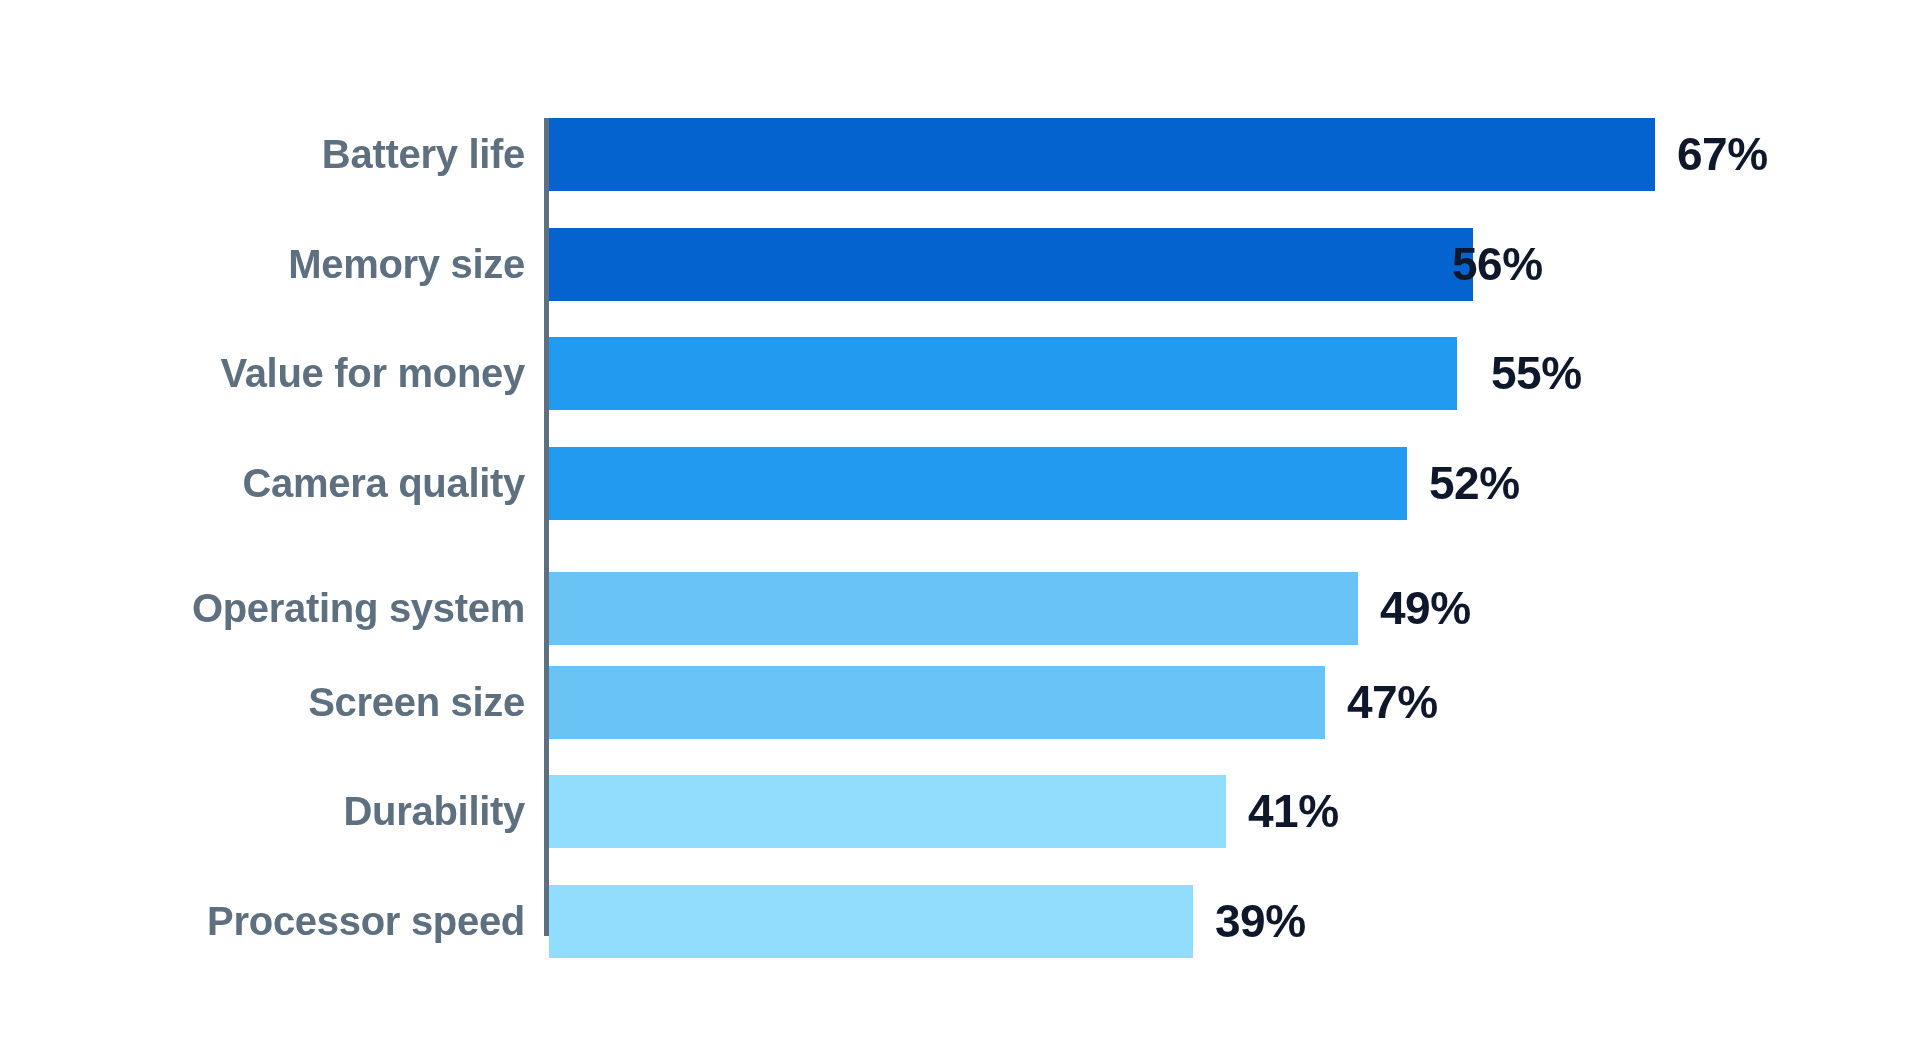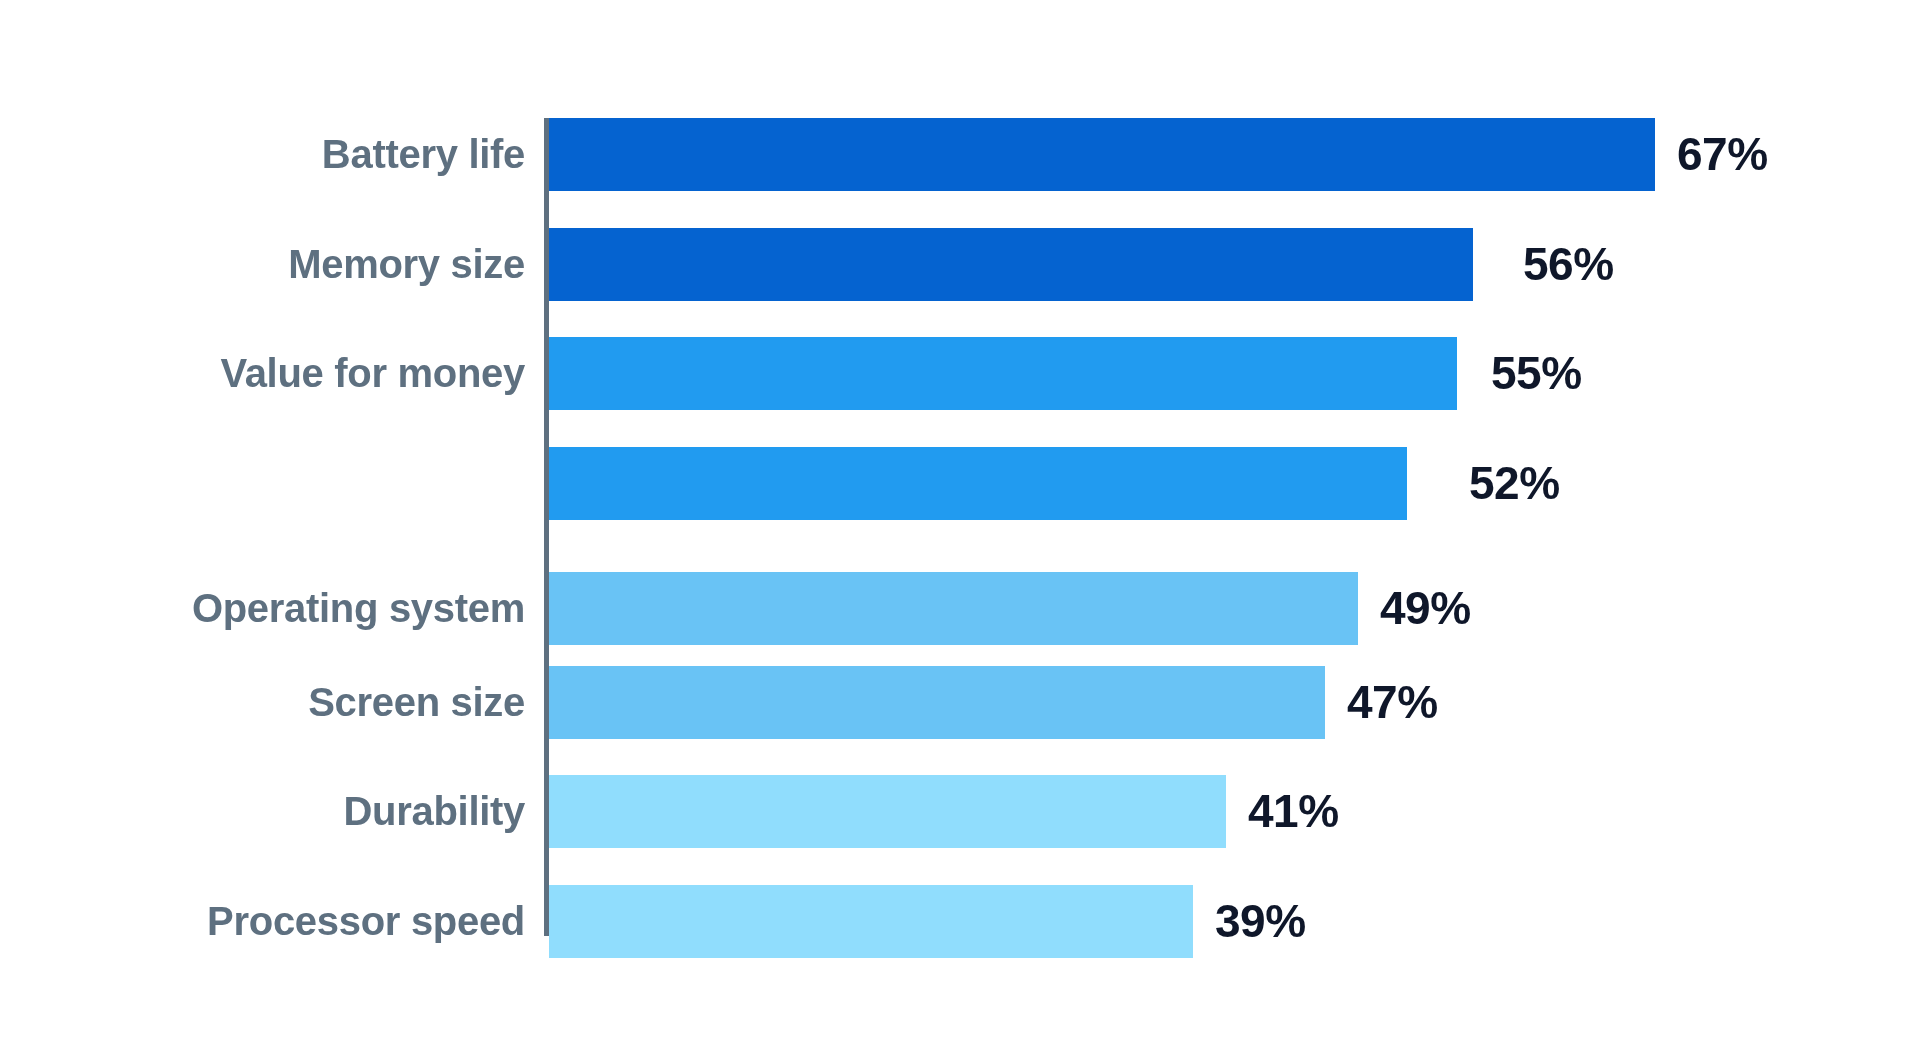--- a/index.html
+++ b/index.html
@@ -91,30 +91,31 @@
     <div class="axis-line"></div>
     <div id="rows">
         <div class="bar-row" style="top: 118px;">
           <div class="cat-label">Battery life</div>
           <div class="bar" style="width: 1106px; background: rgb(5, 99, 208);"></div>
           <div class="value-label" style="left: 1677px;">67%</div>
         </div>
         <div class="bar-row" style="top: 228px;">
           <div class="cat-label">Memory size</div>
           <div class="bar" style="width: 924px; background: rgb(5, 99, 208);"></div>
-          <div class="value-label" style="left: 1523px;">56%</div>
+          <div class="value-label" style="left: 1452px;">56%</div>
         </div>
         <div class="bar-row" style="top: 337px;">
           <div class="cat-label">Value for money</div>
           <div class="bar" style="width: 908px; background: rgb(33, 155, 240);"></div>
           <div class="value-label" style="left: 1479px; margin-left: 12px;">55%</div>
         </div>
         <div class="bar-row" style="top: 447px;">
+          <div class="cat-label">Camera quality</div>
           <div class="bar" style="width: 858px; background: rgb(33, 155, 240);"></div>
-          <div class="value-label" style="left: 1429px; margin-left: 40px;">52%</div>
+          <div class="value-label" style="left: 1429px;">52%</div>
         </div>
         <div class="bar-row" style="top: 572px; text-decoration: underline;">
           <div class="cat-label">Operating system</div>
           <div class="bar" style="width: 809px; background: rgb(105, 195, 245);"></div>
           <div class="value-label" style="left: 1380px;">49%</div>
         </div>
         <div class="bar-row" style="top: 666px;">
           <div class="cat-label">Screen size</div>
           <div class="bar" style="width: 776px; background: rgb(105, 195, 245);"></div>
           <div class="value-label" style="left: 1347px;">47%</div>

